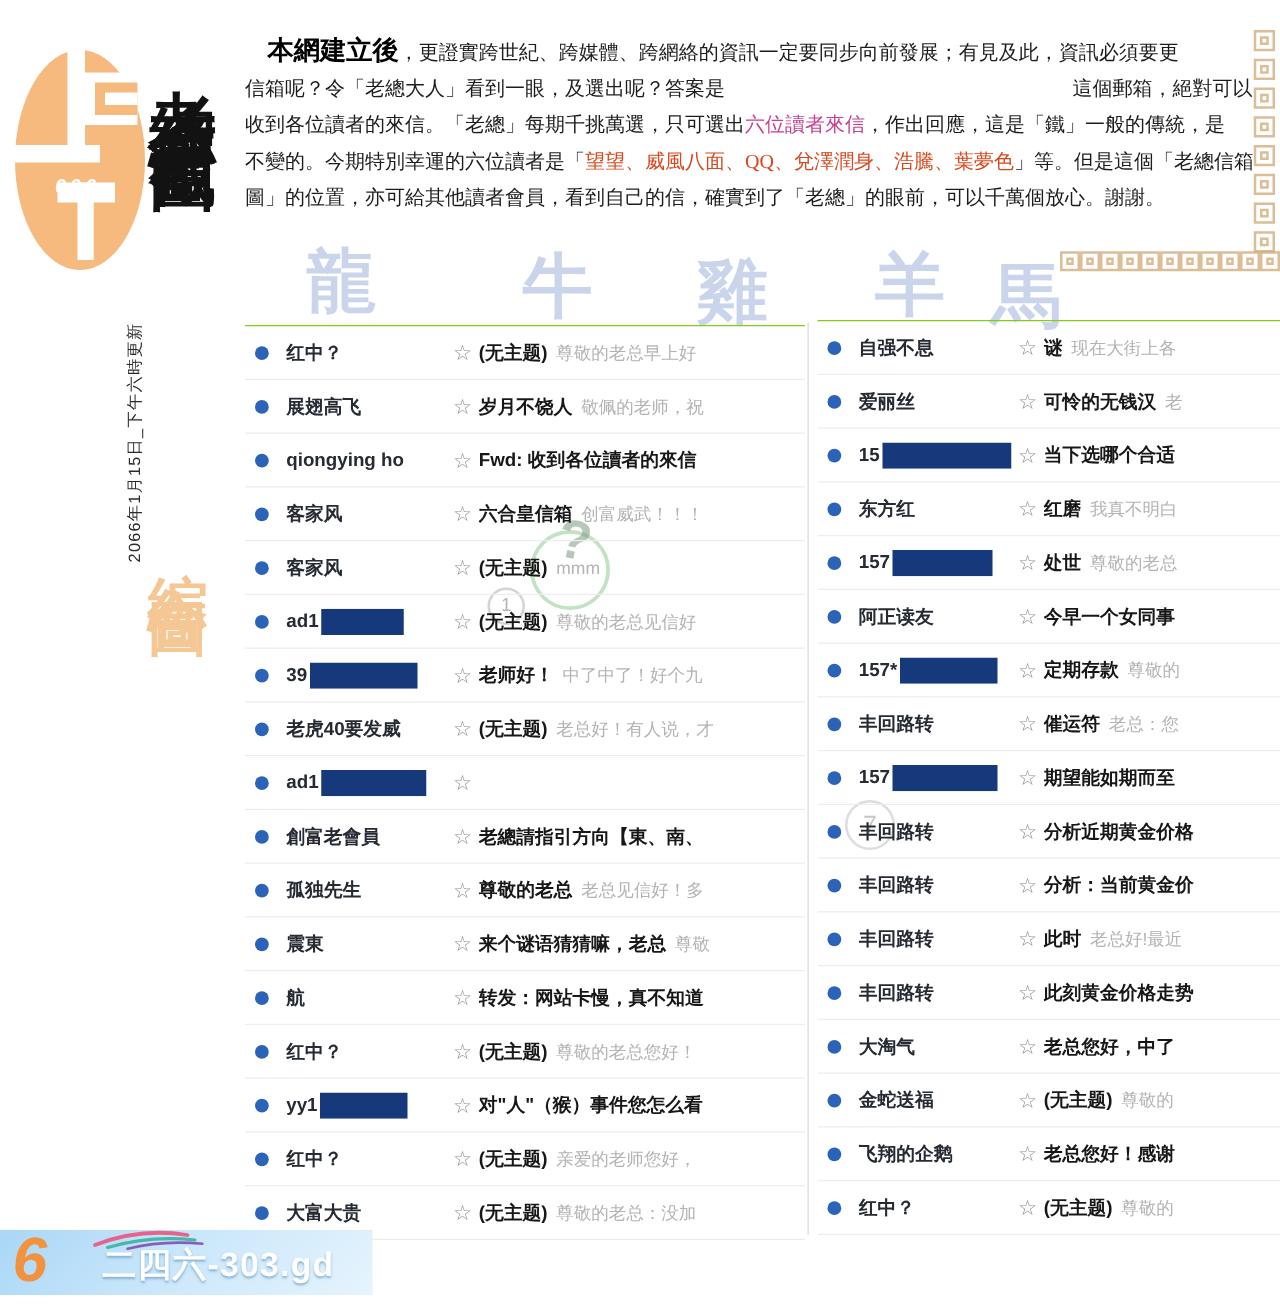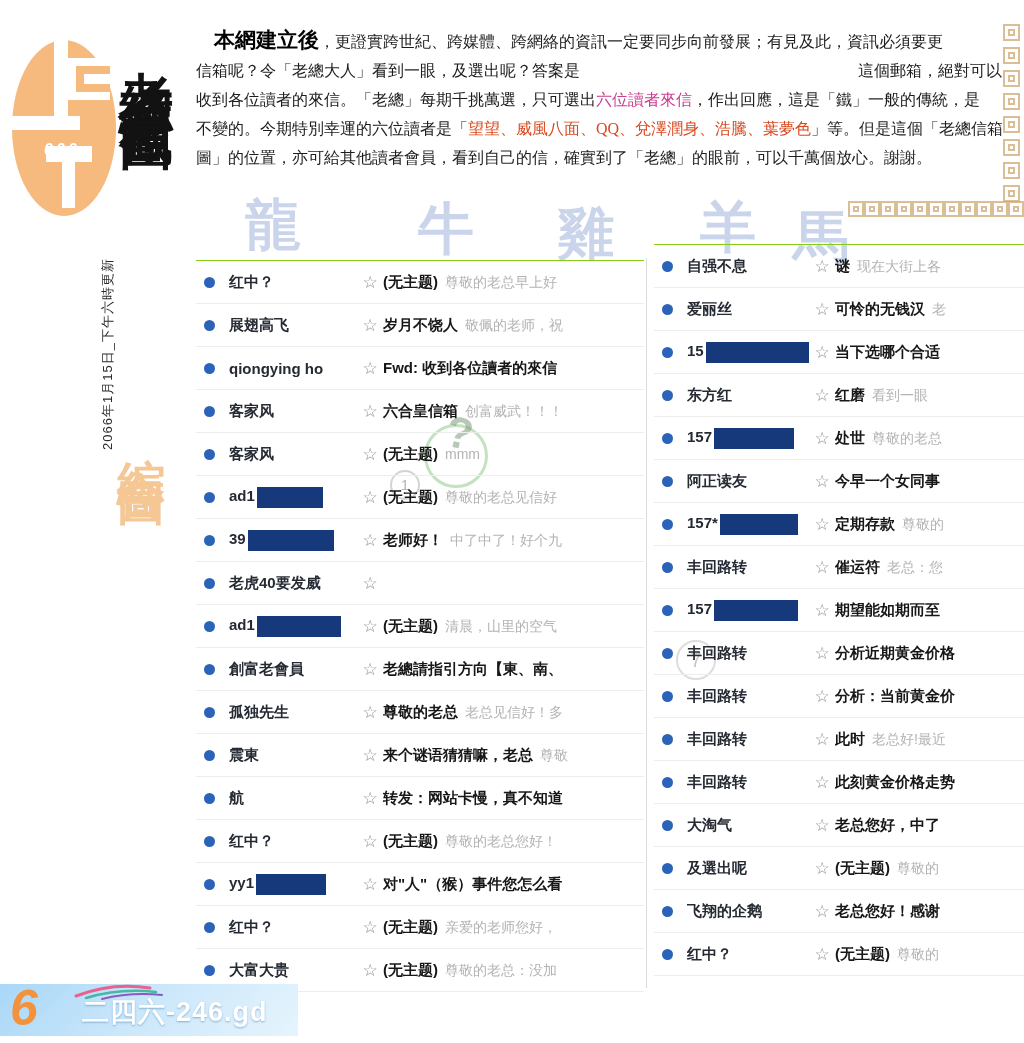--- a/index.html
+++ b/index.html
@@ -48,21 +48,21 @@
         color:rgba(125,155,125,.55);transform:rotate(12deg);}
   .wm-c1{position:absolute;left:390px;top:470px;width:26px;height:26px;border-radius:50%;
          border:2px solid rgba(170,170,170,.5);color:rgba(150,150,150,.7);
          font-size:15px;line-height:26px;text-align:center;}
   .wm-c7{position:absolute;left:676px;top:640px;width:36px;height:36px;border-radius:50%;
          border:2px solid rgba(170,170,170,.4);color:rgba(160,160,160,.6);
          font-size:20px;line-height:36px;text-align:center;}
   
   .maillist{position:absolute;overflow:hidden;border-top:1px solid #84cc16;}
   #left-list{left:196px;top:260px;width:448px;height:731px;}
-  #right-list{left:654px;top:244px;width:370px;height:742px;}
+  #right-list{left:654px;top:256px;width:370px;height:742px;}
   .vdivider{position:absolute;left:646px;top:258px;width:1px;height:730px;background:#dcdcdc;}
   .mrow{display:flex;align-items:center;height:42px;border-bottom:1px solid #ededed;padding-left:8px;}
   .dot{width:11px;height:11px;border-radius:50%;background:#2a63b8;flex:none;margin-right:14px;}
   .sender{flex:none;width:128px;font-weight:bold;font-size:15px;color:#252a33;
           white-space:nowrap;overflow:hidden;}
   #right-list .sender{width:122px;}
   .redact{display:inline-block;height:21px;background:#15397b;vertical-align:middle;margin-left:2px;}
   .star{flex:none;width:26px;font-size:17px;color:#909090;text-align:center;}
   .subj{flex:1;font-weight:bold;font-size:15px;color:#171717;white-space:nowrap;overflow:hidden;}
   .prev{font-weight:normal;font-size:14px;color:#b3b3b3;margin-left:7px;}
@@ -181,26 +181,26 @@
     <div class="mrow">
       <span class="dot"></span>
       <span class="sender">39<span class="redact" style="width: 86px;"></span></span>
       <span class="star">☆</span>
       <span class="subj">老师好！<span class="prev">中了中了！好个九</span></span>
     </div>
     <div class="mrow">
       <span class="dot"></span>
       <span class="sender">老虎40要发威</span>
       <span class="star">☆</span>
+      <span class="subj">(无主题)<span class="prev">老总好！有人说，才</span></span>
     </div>
     <div class="mrow">
       <span class="dot"></span>
       <span class="sender">ad1<span class="redact" style="width: 84px;"></span></span>
       <span class="star">☆</span>
-      <span class="subj">(无主题)<span class="prev">清晨，山里的空气</span></span>
     </div>
     <div class="mrow">
       <span class="dot"></span>
       <span class="sender">創富老會員</span>
       <span class="star">☆</span>
       <span class="subj">老總請指引方向【東、南、</span>
     </div>
     <div class="mrow">
       <span class="dot"></span>
       <span class="sender">孤独先生</span>
@@ -261,21 +261,21 @@
     <div class="mrow">
       <span class="dot"></span>
       <span class="sender">15<span class="redact" style="width: 108px;"></span></span>
       <span class="star">☆</span>
       <span class="subj">当下选哪个合适</span>
     </div>
     <div class="mrow">
       <span class="dot"></span>
       <span class="sender">东方红</span>
       <span class="star">☆</span>
-      <span class="subj">红磨<span class="prev">看到一眼</span></span>
+      <span class="subj">红磨<span class="prev">我真不明白</span></span>
     </div>
     <div class="mrow">
       <span class="dot"></span>
       <span class="sender">157<span class="redact" style="width: 80px;"></span></span>
       <span class="star">☆</span>
       <span class="subj">处世<span class="prev">尊敬的老总</span></span>
     </div>
     <div class="mrow">
       <span class="dot"></span>
       <span class="sender">阿正读友</span>
@@ -325,21 +325,21 @@
       <span class="subj">此刻黄金价格走势</span>
     </div>
     <div class="mrow">
       <span class="dot"></span>
       <span class="sender">大淘气</span>
       <span class="star">☆</span>
       <span class="subj">老总您好，中了</span>
     </div>
     <div class="mrow">
       <span class="dot"></span>
-      <span class="sender">及選出呢</span>
+      <span class="sender">金蛇送福</span>
       <span class="star">☆</span>
       <span class="subj">(无主题)<span class="prev">尊敬的</span></span>
     </div>
     <div class="mrow">
       <span class="dot"></span>
       <span class="sender">飞翔的企鹅</span>
       <span class="star">☆</span>
       <span class="subj">老总您好！感谢</span>
     </div>
     <div class="mrow">
@@ -353,13 +353,13 @@
     </div>
   </div>
 
 <div class="footer-bar"></div>
 <svg class="footer-swoosh" width="120" height="22" viewBox="0 0 120 22" xmlns="http://www.w3.org/2000/svg">
   <path d="M4 16 Q40 2 78 8" stroke="#e8638c" stroke-width="3" fill="none" stroke-linecap="round"></path>
   <path d="M14 18 Q48 8 84 12" stroke="#46b8a8" stroke-width="2.5" fill="none" stroke-linecap="round"></path>
   <path d="M30 19 Q58 12 90 15" stroke="#8a5bbf" stroke-width="2" fill="none" stroke-linecap="round"></path>
 </svg>
 <span class="footer-six">6</span>
-<span class="footer-text">二四六-246.gd</span>
+<span class="footer-text">二四六-303.gd</span>
 
 </body></html>

